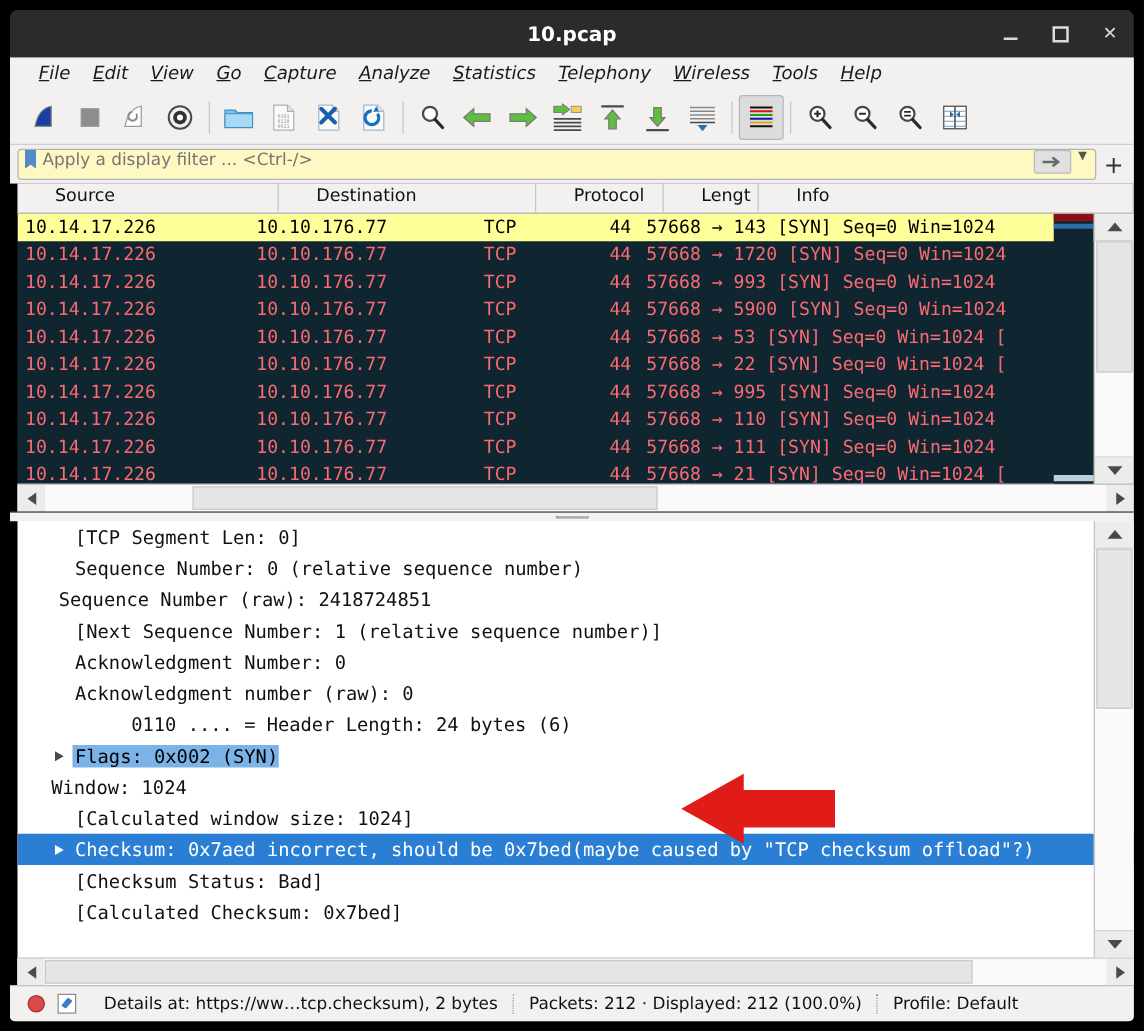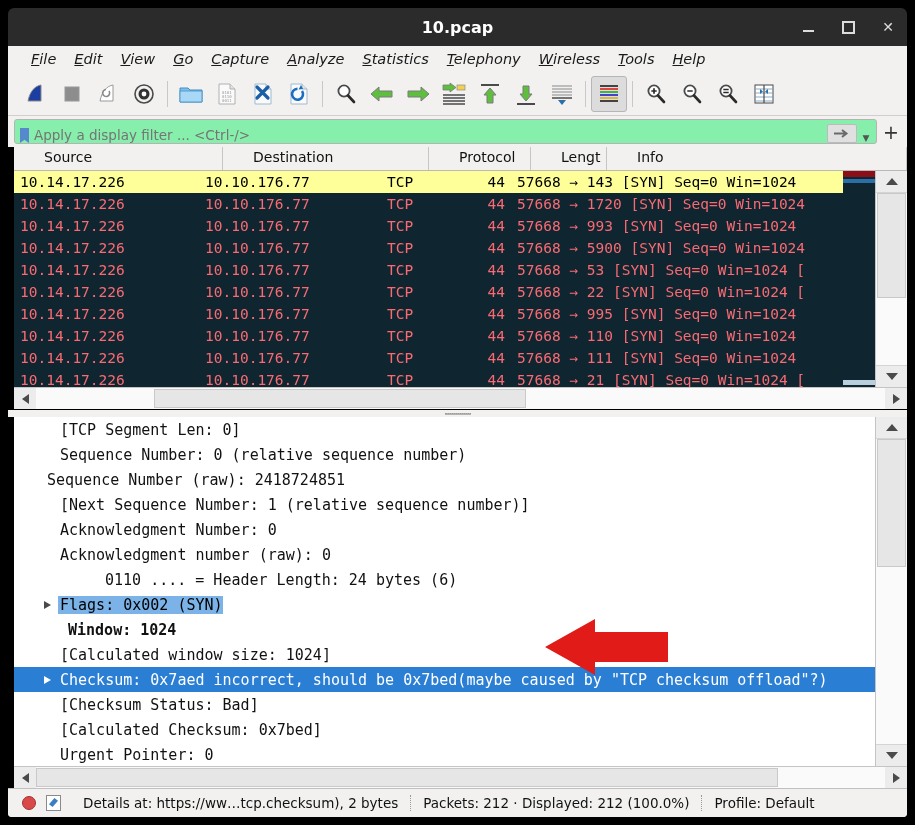--- a/index.html
+++ b/index.html
@@ -73,23 +73,23 @@
   }
   .tb.active { background: #dcdcdc; border: 1px solid #b6b6b6; }
   .tb-sep { width: 1px; height: 26px; background: #c8c8c8; margin: 0 5px; flex:0 0 auto; }
 
   
   .filterbar {
     height: 31px; display: flex; align-items: center; padding: 0 6px;
     background: #f2f1f0; gap: 4px;
   }
   .filter-input-wrap {
-    flex: 1; height: 25px; background: #86efac;
+    flex: 1; height: 25px; background: #fef9c3;
     border: 1px solid #b4b4b4; border-radius: 3px;
-    display: flex; align-items: flex-end; padding: 0 3px;
+    display: flex; align-items: flex-start; padding: 0 3px;
   }
   .filter-bookmark {
     width: 9px; height: 15px; background: #5588cc; margin: 0 5px 0 2px;
     flex: 0 0 auto; cursor: pointer;
     clip-path: polygon(0 0, 100% 0, 100% 100%, 50% 78%, 0 100%);
   }
   .filter-text {
     flex: 1; font-size: 13.5px; color: #777; font-family: "DejaVu Sans", sans-serif;
     border: none; outline: none; background: transparent;
   }
@@ -552,42 +552,39 @@
           <div class="dtext">0110 .... = Header Length: 24 bytes (6)</div>
         </div>
 
         <div class="drow sel-inactive" style="padding-left:22px;">
           <div class="tri">
               <i></i>
             </div>
           <div class="dtext">Flags: 0x002 (SYN)</div>
         </div>
 
-        <div class="drow" style="padding-left:52px;font-weight:bold;">
+        <div class="drow" style="padding-left:25px;">
           <div class="dtext">Window: 1024</div>
         </div>
         <div class="drow" style="padding-left:44px;">
           <div class="dtext">[Calculated window size: 1024]</div>
         </div>
 
         <div class="drow sel-active" style="padding-left:22px;">
           <div class="tri">
               <i style="border-left-color:#ffffff;"></i>
             </div>
           <div class="dtext">Checksum: 0x7aed incorrect, should be 0x7bed(maybe caused by "TCP checksum offload"?)</div>
         </div>
 
         <div class="drow" style="padding-left:44px;">
           <div class="dtext">[Checksum Status: Bad]</div>
         </div>
         <div class="drow" style="padding-left:44px;">
           <div class="dtext">[Calculated Checksum: 0x7bed]</div>
-        </div>
-        <div class="drow" style="padding-left:44px;">
-          <div class="dtext">Urgent Pointer: 0</div>
         </div>
 
         <div class="vscroll">
           <div class="vs-btn">
               <span class="arr-up"></span>
             </div>
           <div class="vs-track">
             <div class="vs-thumb" style="top:0; height:128px;"></div>
           </div>
           <div class="vs-btn bottom">

